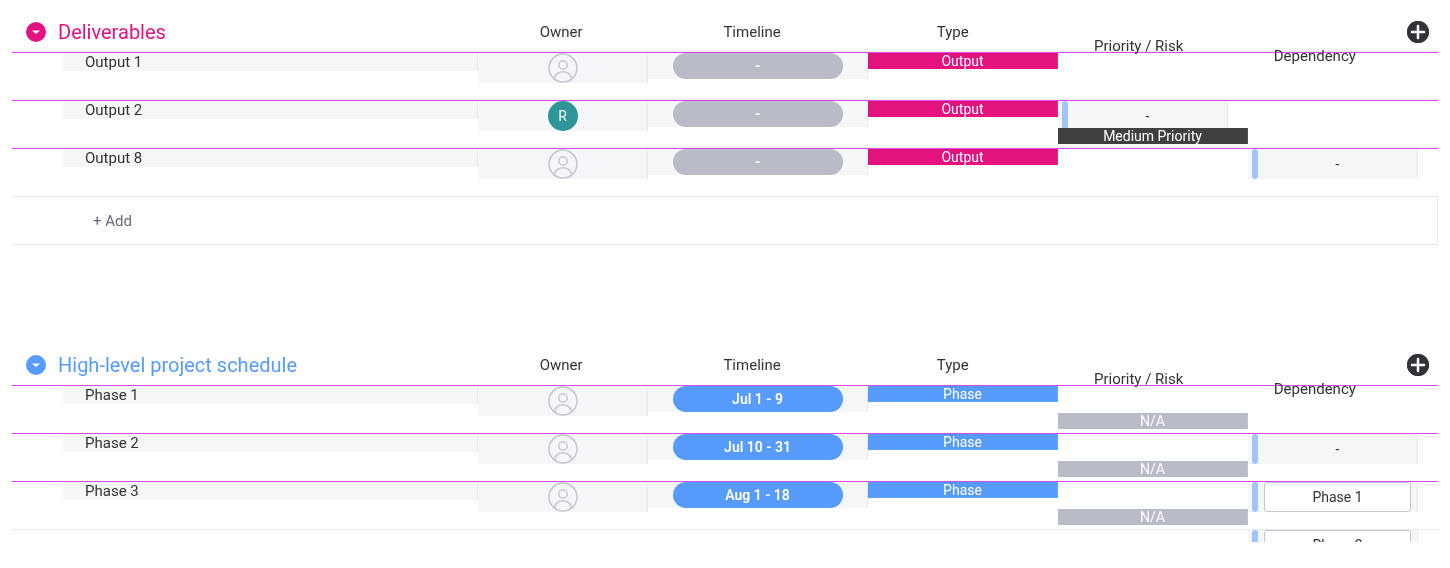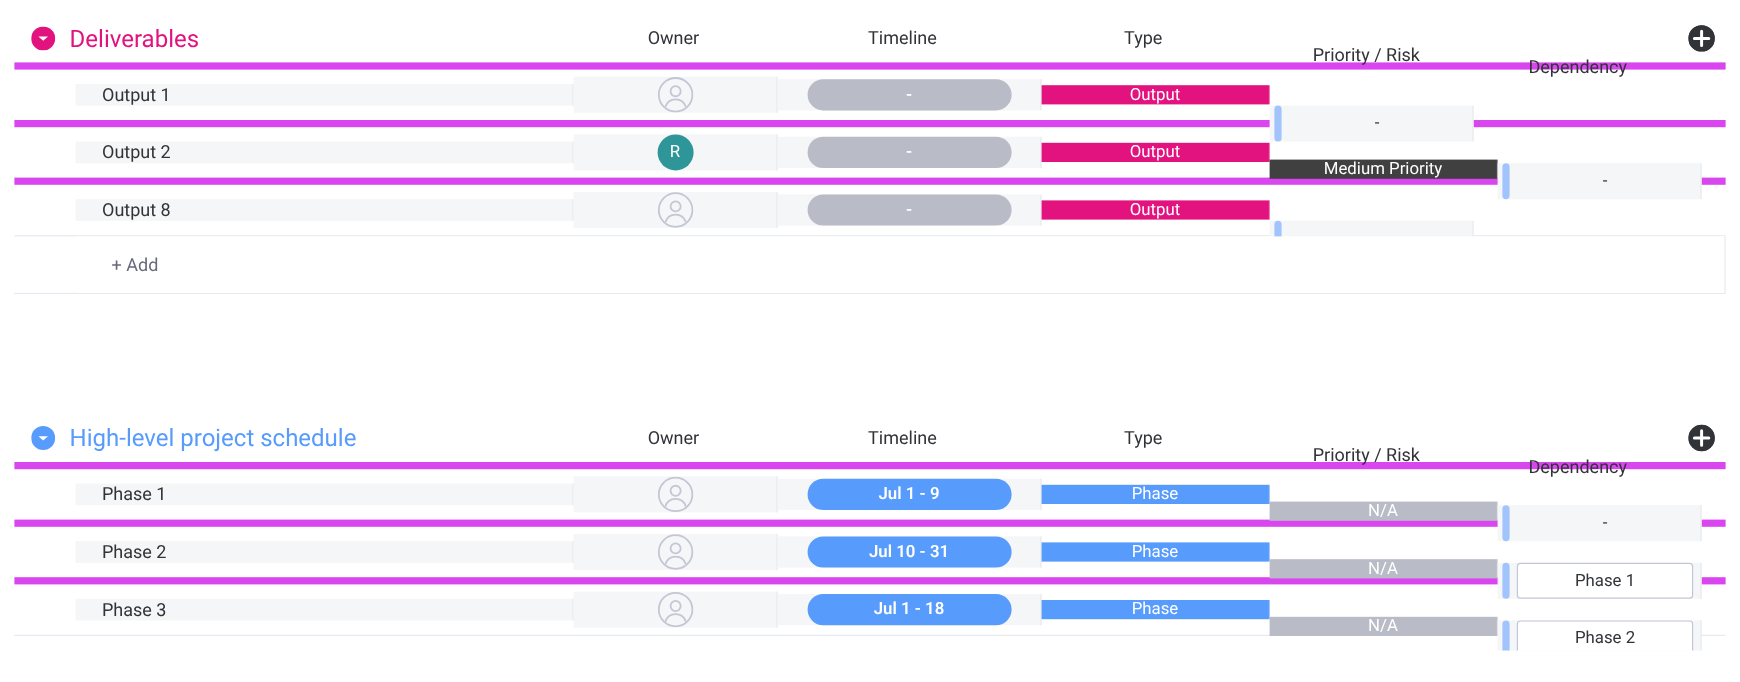--- a/index.html
+++ b/index.html
@@ -51,23 +51,23 @@
     background: #323338;
     display: flex;
     align-items: center;
     justify-content: center;
     cursor: pointer;
   }
   .add-col-btn svg { display: block; }
 
   .row {
     display: flex;
-    align-items: center;
+    align-items: flex-start;
     height: 48px;
-    border-top: 6px solid #d946ef;
+    border-top: 1px solid #d946ef;
   }
   .rows-wrap { border-bottom: 1px solid #e6e9ef; }
   .row-indent { width: 44px; flex-shrink: 0; }
   .accent {
     width: 7px;
     flex-shrink: 0;
     border-radius: 2px 0 0 2px;
   }
   .name-cell {
     width: 415px;
@@ -400,21 +400,21 @@
           <div class="cell owner-col">
             <div class="avatar-empty">
               <svg width="30" height="30" viewBox="0 0 30 30">
                 <circle cx="15" cy="15" r="14" fill="none" stroke="#c3c6d4" stroke-width="1.5"></circle>
                 <circle cx="15" cy="12" r="4.2" fill="none" stroke="#c3c6d4" stroke-width="1.5"></circle>
                 <path d="M6.5 25c1.4-4.2 5-6.2 8.5-6.2s7.1 2 8.5 6.2" fill="none" stroke="#c3c6d4" stroke-width="1.5"></path>
               </svg>
             </div>
           </div>
           <div class="cell timeline-col">
-            <div class="timeline-pill" style="background: rgb(87, 155, 252);">Jul 1 - 18</div>
+            <div class="timeline-pill" style="background: rgb(87, 155, 252);">Aug 1 - 18</div>
           </div>
           <div class="cell type-col tag-cell" style="background: rgb(87, 155, 252);">
             <span>Phase</span>
           </div>
           <div class="cell priority-col tag-cell" style="background: rgb(185, 188, 198);">
             <span>N/A</span>
           </div>
           <div class="cell dep-col">
             <div class="dep-inner">
               <div class="dep-accent" style="background: rgb(161, 196, 253);"></div>

